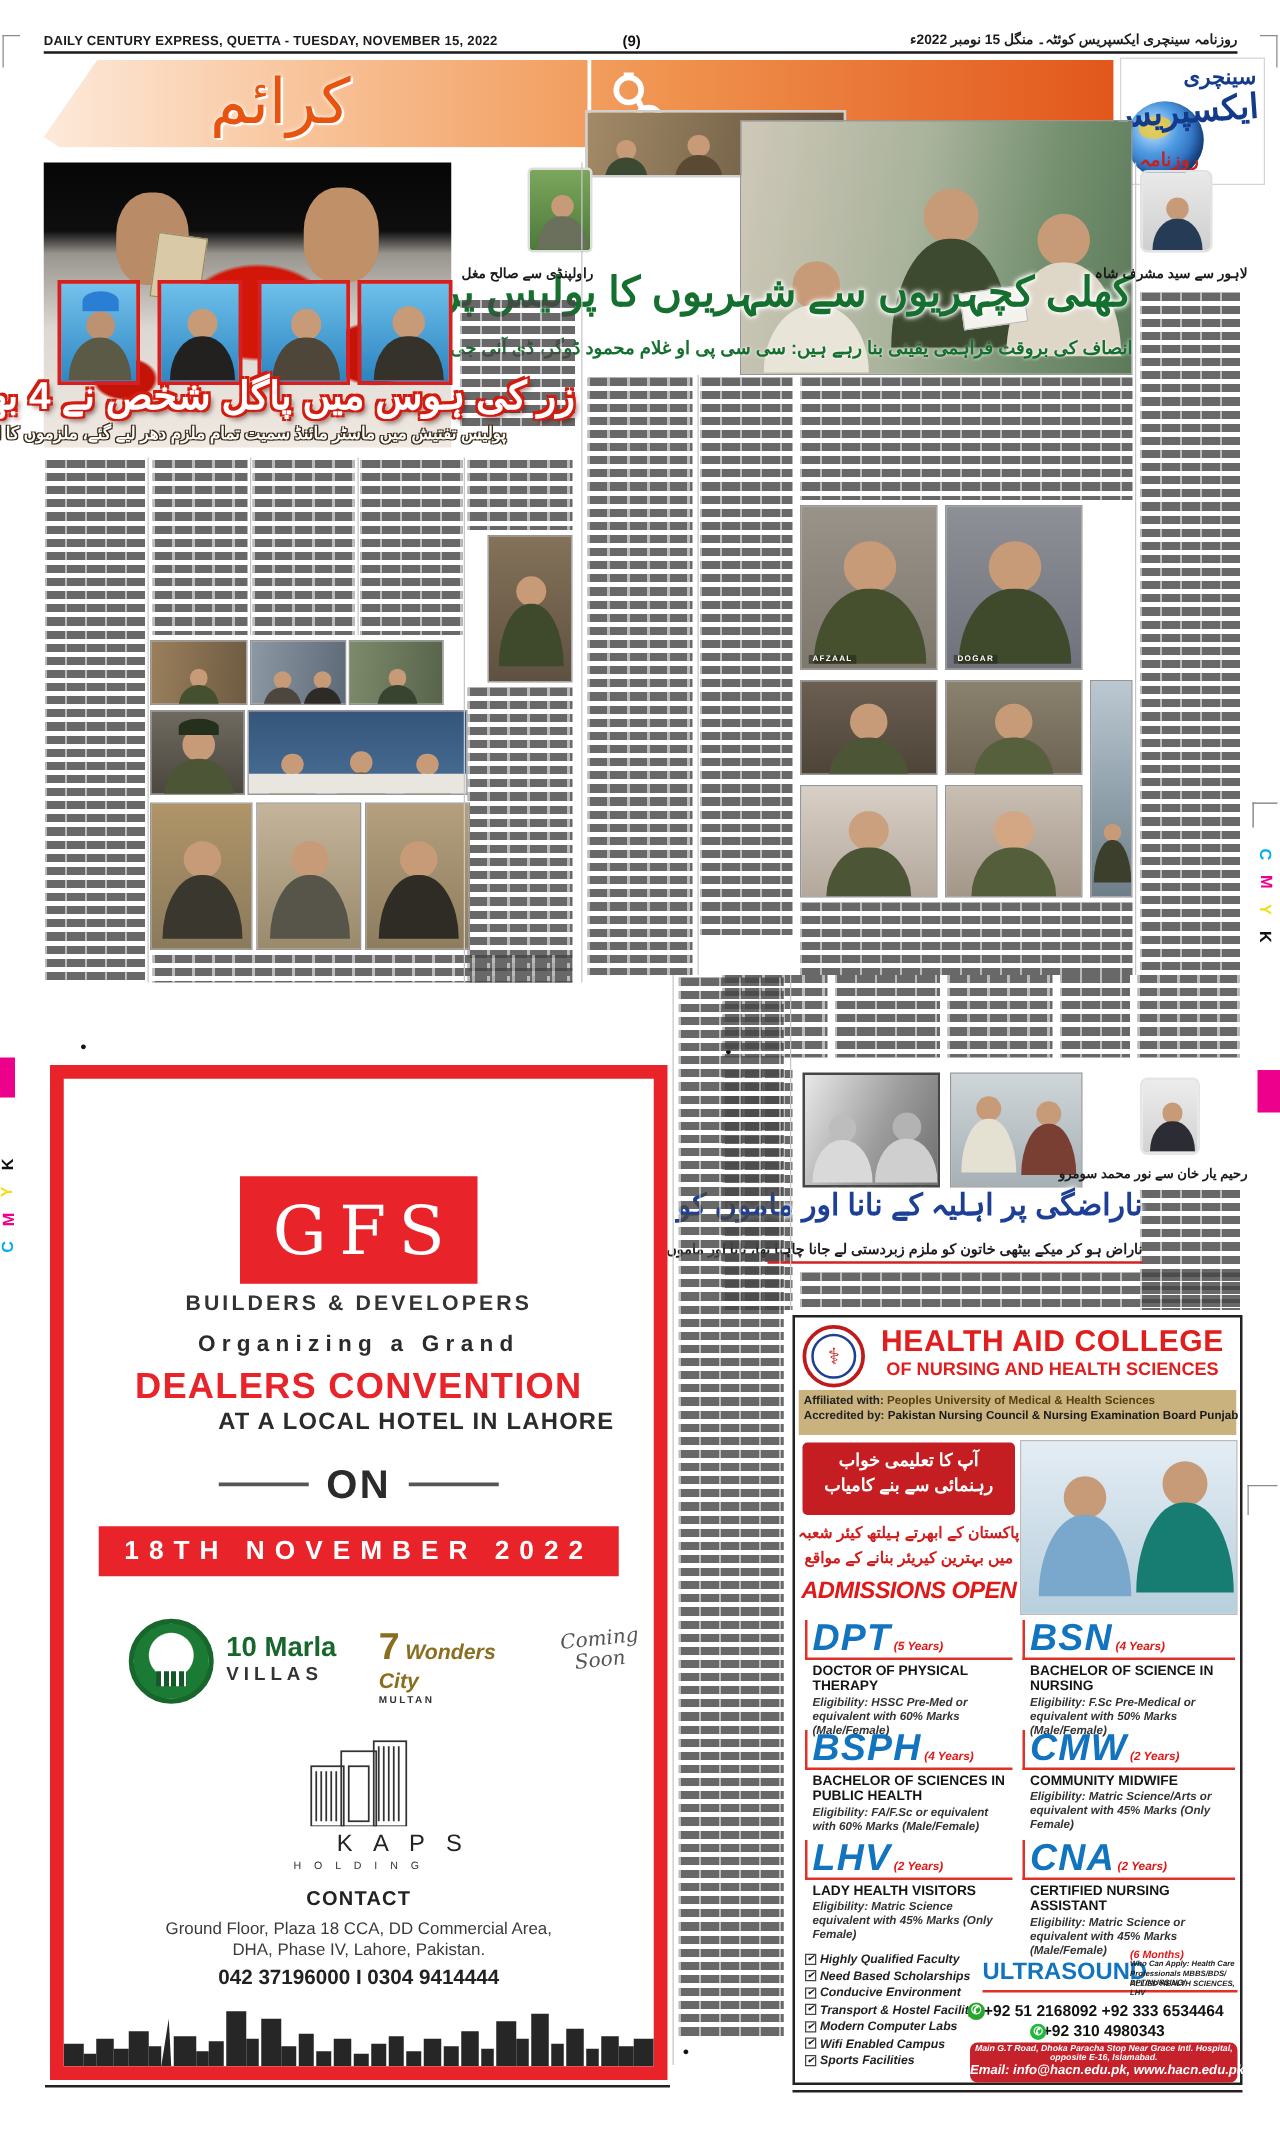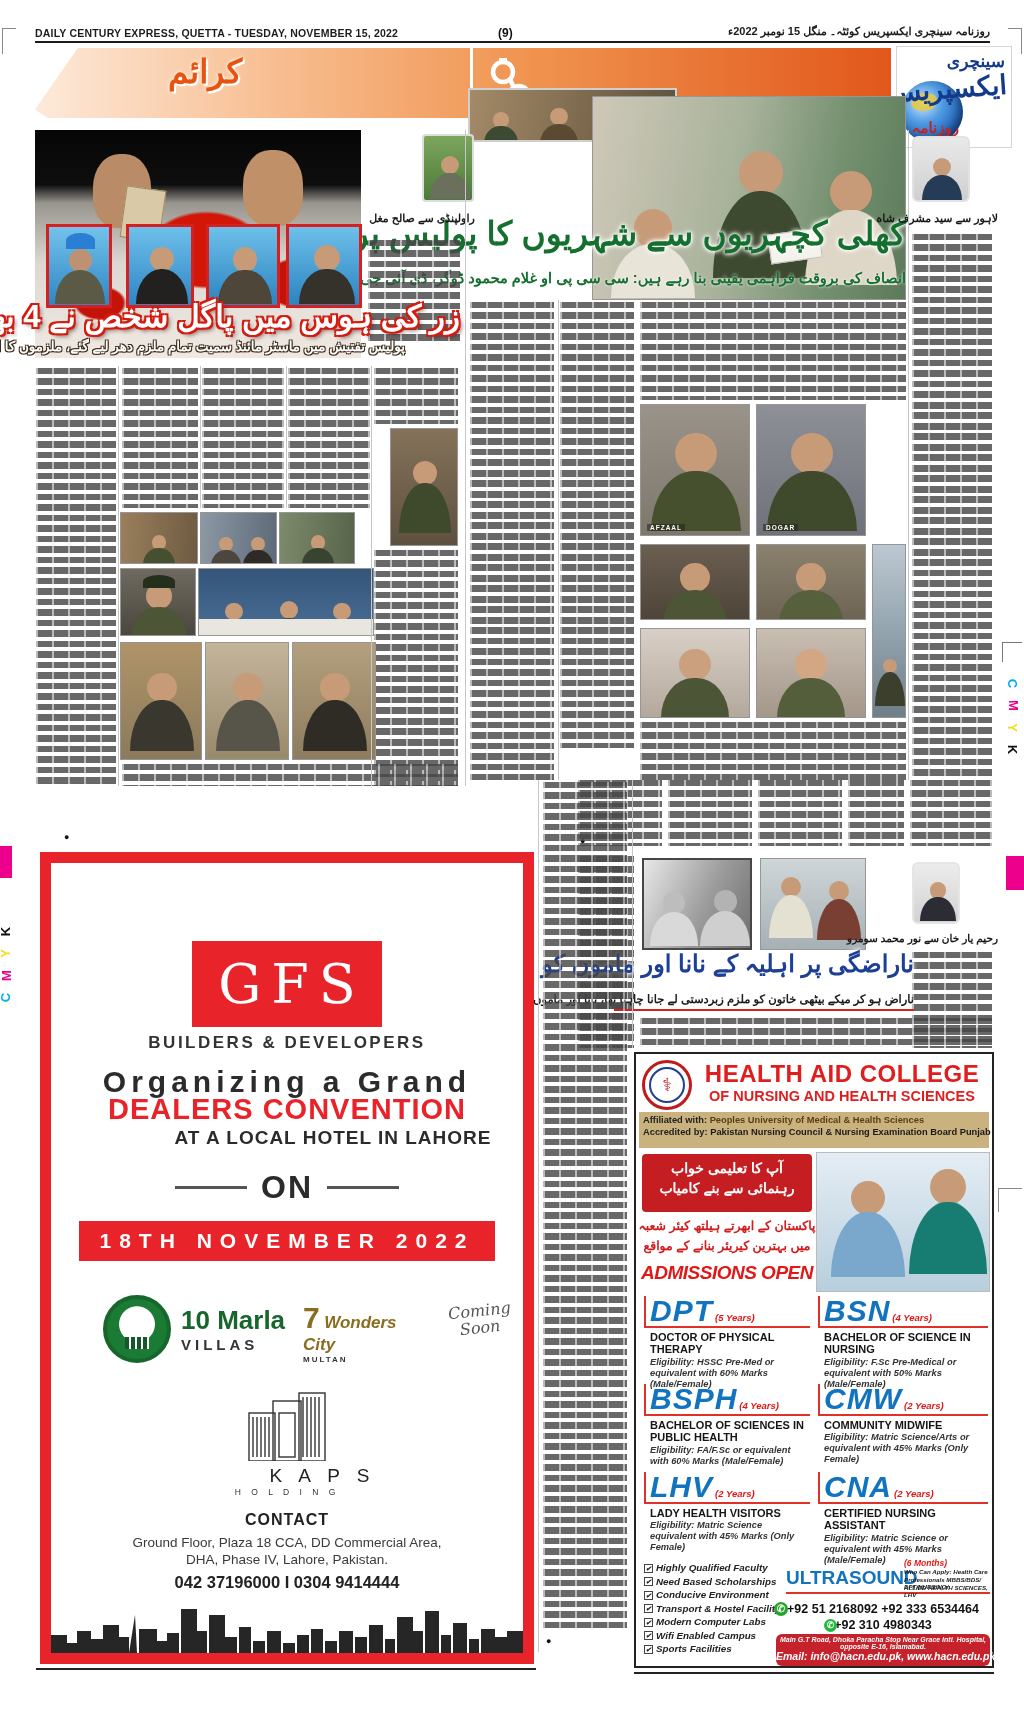--- a/index.html
+++ b/index.html
@@ -64,21 +64,21 @@
     <span class="abs" style="top:44px;font-weight:800;font-size:13px;color:#f2de17;transform:rotate(90deg)">Y</span>
     <span class="abs" style="top:66px;font-weight:800;font-size:13px;color:#111;transform:rotate(90deg)">K</span>
   </div>
 
   <div class="abs nowrap" style="left:35px;top:27px;font-size:10.5px;font-weight:bold;letter-spacing:.2px;color:#1c1c1c">DAILY CENTURY EXPRESS, QUETTA - TUESDAY, NOVEMBER 15, 2022</div>
   <div class="abs" style="left:498px;top:26px;font-size:12px;font-weight:bold">(9)</div>
   <div class="abs urdu nowrap" style="right:34px;top:25px;font-size:11px;font-weight:bold;color:#1c1c1c">روزنامہ سینچری ایکسپریس کوئٹہ۔ منگل 15 نومبر 2022ء</div>
   <div class="abs" style="left:35px;top:41px;width:955px;height:2px;background:#1a1a1a"></div>
 
   <div class="abs" style="left:35px;top:48px;width:856px;height:70px;background:linear-gradient(90deg,#fdeadb 0%,#f8c196 26%,#f0934f 58%,#e2571b 100%);clip-path:polygon(0 88%,5% 0,100% 0,100% 100%,1.5% 100%)"></div>
-  <div class="abs urdu nowrap" style="left:168px;top:52px;font-size:33px;font-weight:700;color:#e8540f;text-shadow:0 0 4px #fff,2px 2px 0 #fff">کرائم</div>
+  <div class="abs urdu nowrap" style="left:168px;top:52px;font-size:50px;font-weight:400;color:#e8540f;text-shadow:0 0 4px #fff,2px 2px 0 #fff">کرائم</div>
   <div class="abs" style="left:470px;top:48px;width:3px;height:70px;background:#fff"></div>
   <svg class="abs" style="left:486px;top:56px" width="52" height="56" viewBox="0 0 52 56">
     <g fill="none" stroke="#ffffff" stroke-width="4.5">
       <circle cx="17" cy="16" r="10"></circle>
       <circle cx="33" cy="40" r="10"></circle>
       <path d="M24 23 L28 32"></path>
     </g>
     <rect x="13" y="2" width="8" height="5" fill="#fff"></rect>
     <rect x="29" y="49" width="8" height="5" fill="#fff"></rect>
   </svg>
@@ -250,35 +250,35 @@
   <div class="vrule" style="left:632px;top:780px;height:268px"></div>
   <div class="txt" style="left:543px;top:782px;width:84px;height:850px"></div>
   <span class="abs" style="left:546px;top:1636px;font-size:9px">●</span>
 
   <div class="gfs">
     <div class="in">
       <div class="abs" style="left:141px;top:78px;width:190px;height:86px;background:#e8232a;display:flex;align-items:center;justify-content:center">
         <span style="font-family:'DejaVu Serif',serif;font-size:54px;color:#fff;letter-spacing:10px;padding-left:10px">GFS</span>
       </div>
       <div class="abs ctr" style="left:0;top:170px;width:472px;font-size:17px;font-weight:600;letter-spacing:2.5px;color:#333">BUILDERS &amp; DEVELOPERS</div>
-      <div class="abs ctr" style="left:0;top:202px;width:472px;font-size:30px;font-weight:800;letter-spacing:5px;color:#2b2b2b">Organizing a Grand</div>
+      <div class="abs ctr" style="left:0;top:202px;width:472px;font-size:18px;font-weight:800;letter-spacing:5px;color:#2b2b2b">Organizing a Grand</div>
       <div class="abs ctr" style="left:0;top:230px;width:472px;font-size:29px;font-weight:900;letter-spacing:1px;color:#e8232a">DEALERS CONVENTION</div>
       <div class="abs ctr" style="left:0;top:264px;width:564px;font-size:19px;font-weight:900;letter-spacing:1px;color:#2b2b2b">AT A LOCAL HOTEL IN LAHORE</div>
       <div class="abs" style="left:0;top:306px;width:472px;display:flex;align-items:center;justify-content:center;gap:14px">
         <span style="width:72px;height:3px;background:#555"></span>
         <span style="font-size:32px;font-weight:900;letter-spacing:2px;color:#2b2b2b">ON</span>
         <span style="width:72px;height:3px;background:#555"></span>
       </div>
       <div class="abs ctr" style="left:28px;top:358px;width:416px;height:40px;background:#e8232a;color:#fff;font-size:21px;font-weight:900;letter-spacing:8px;line-height:40px">18TH NOVEMBER  2022</div>
 
       <div class="abs" style="left:52px;top:432px;width:68px;height:68px;border-radius:50%;border:4px solid #17672c;background:radial-gradient(circle at 50% 42%,#ffffff 0 38%,#1b7a34 40% 100%)" title="DEFENCE HOUSING AUTHORITY MULTAN">
         <div class="abs" style="left:18px;top:38px;width:24px;height:12px;background:repeating-linear-gradient(90deg,#14572a 0 4px,#fff 4px 6px)"></div>
       </div>
       <div class="abs nowrap" style="left:130px;top:442px">
-        <div style="font-size:26px;font-weight:800;color:#17672c">10 Marla</div>
+        <div style="font-size:22px;font-weight:800;color:#17672c">10 Marla</div>
         <div style="font-size:15px;font-weight:700;letter-spacing:4px;color:#333">VILLAS</div>
       </div>
       <div class="abs" style="left:252px;top:438px;width:130px;text-align:left">
         <span style="font-size:30px;font-weight:800;color:#8a6d1f">7</span>
         <span style="font-size:17px;font-weight:800;font-style:italic;color:#8a6d1f">Wonders City</span>
         <div style="font-size:8px;font-weight:700;letter-spacing:2px;color:#333">MULTAN</div>
       </div>
       <div class="abs" style="left:398px;top:440px;font-family:'DejaVu Serif',serif;font-style:italic;color:#555;font-size:16px;line-height:1.05;transform:rotate(-6deg)">
         <div>Coming</div>
         <div style="padding-left:10px">Soon</div>

